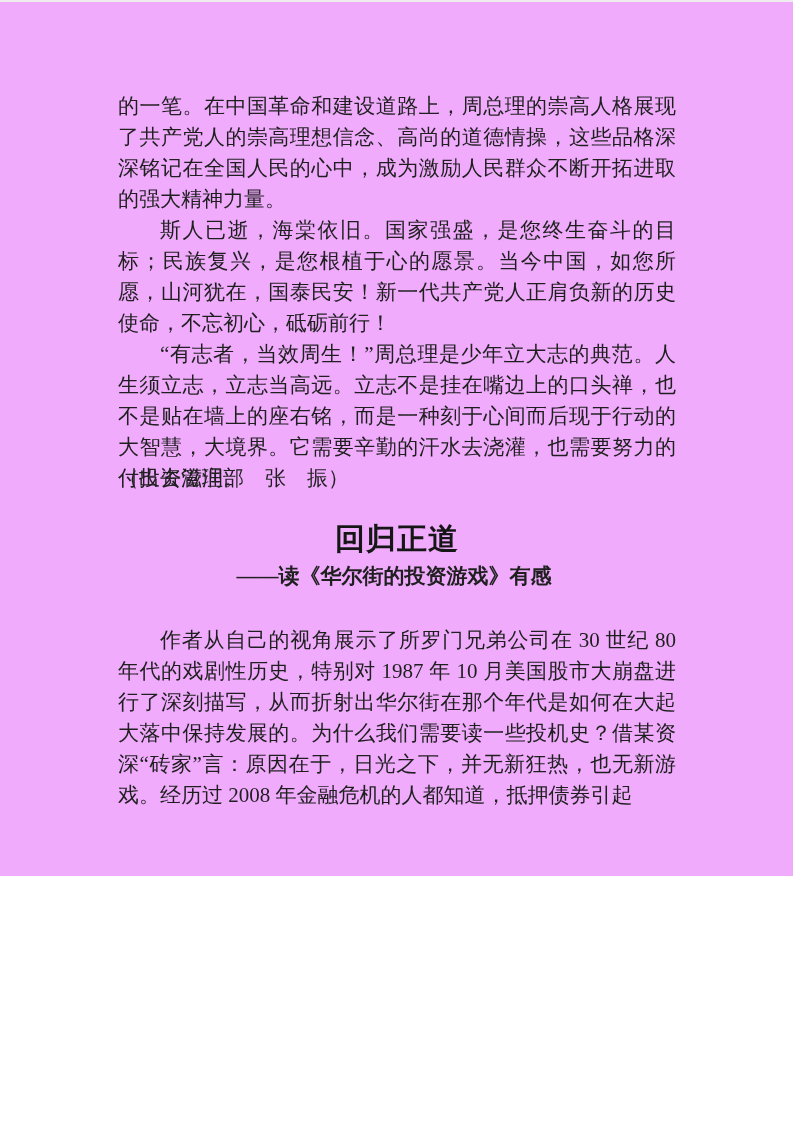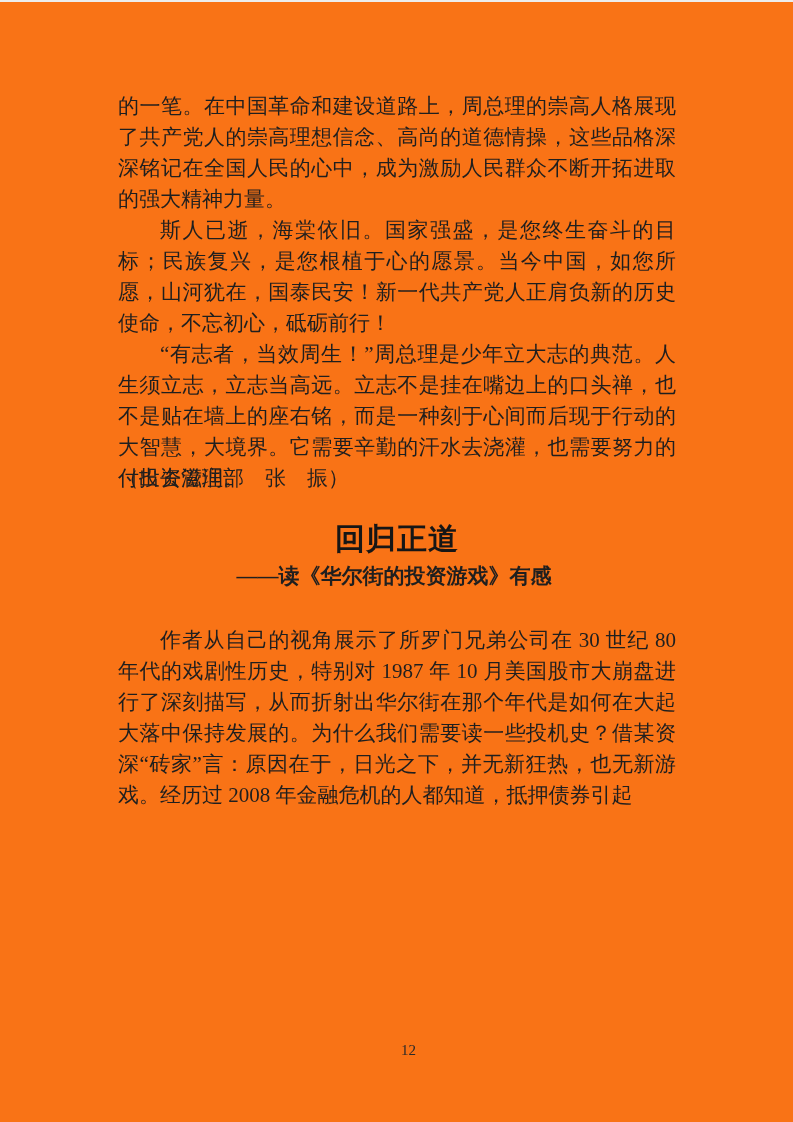--- a/index.html
+++ b/index.html
@@ -3,22 +3,22 @@
 <meta charset="utf-8">
 <style>
   html, body {
     margin: 0;
     padding: 0;
     background: #ffffff;
   }
   .page {
     position: relative;
     width: 793px;
-    height: 1122px;
-    background: #f97316;
+    height: 876px;
+    background: #f0abfc;
     overflow: hidden;
     box-sizing: border-box;
     border-top: 2px solid #ededed;
     font-family: "Liberation Serif", "DejaVu Serif", serif;
     color: #1f1f1f;
   }
   .text-block {
     position: absolute;
     left: 118px;
     top: 89px;

